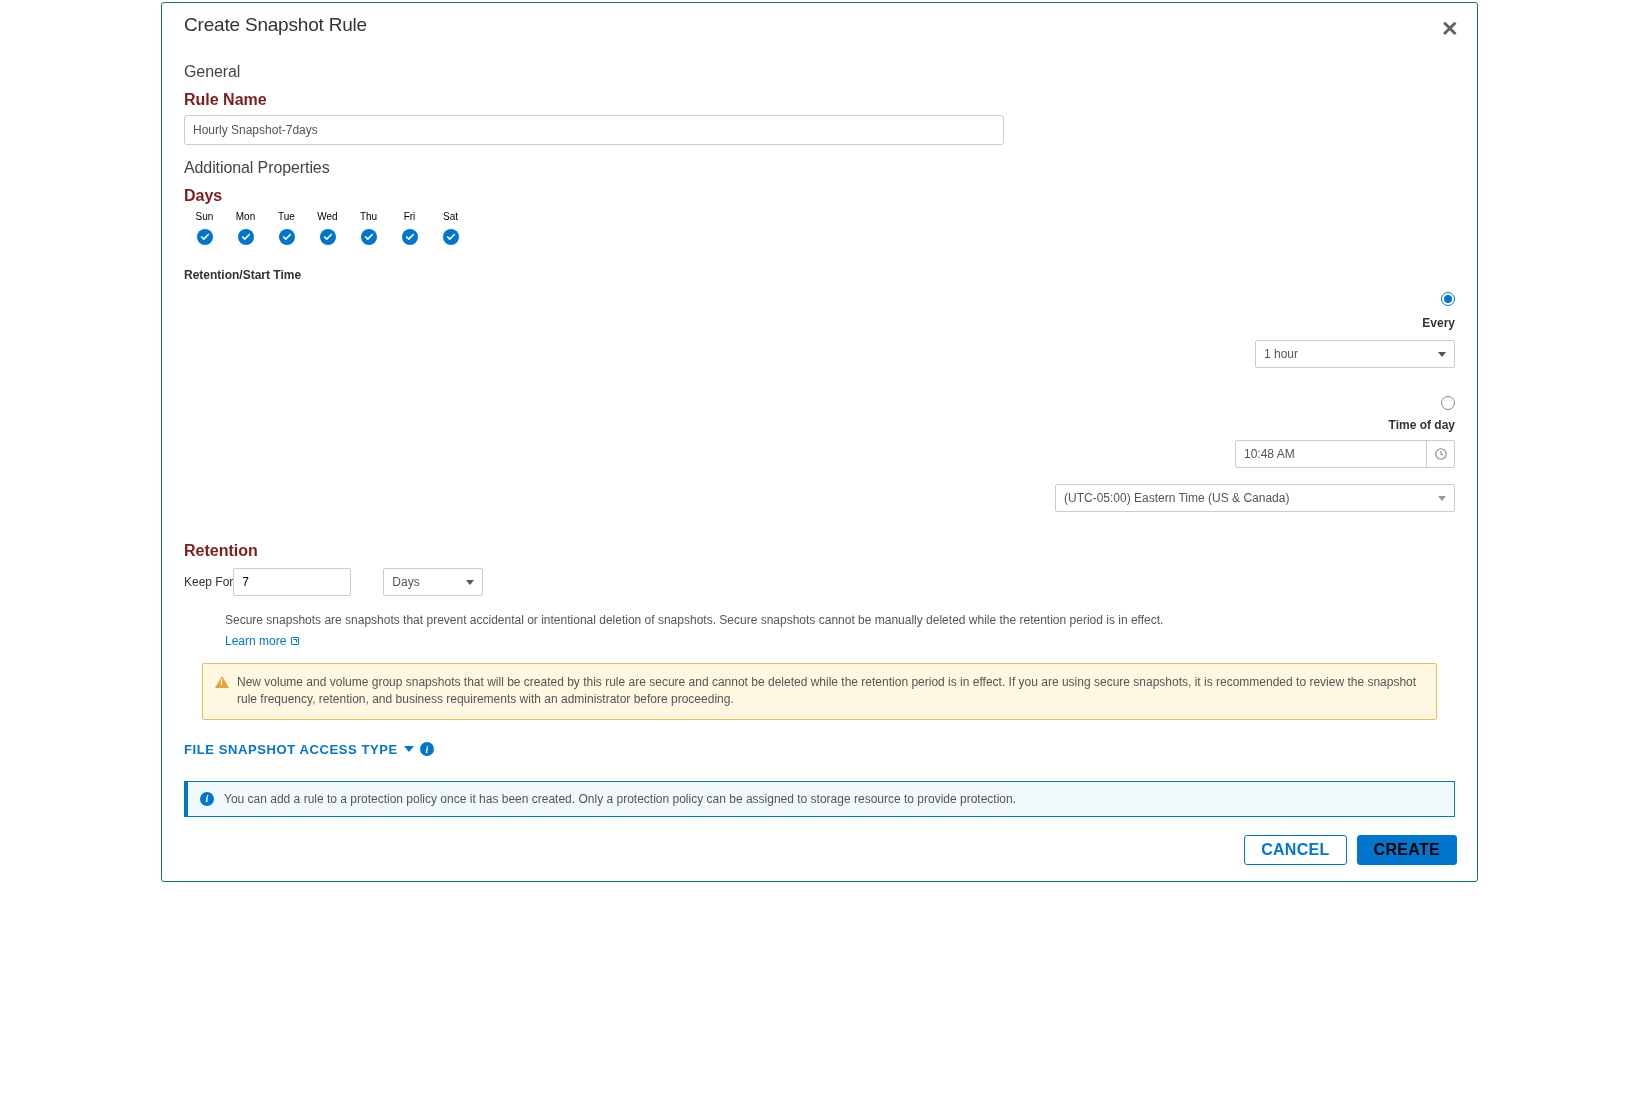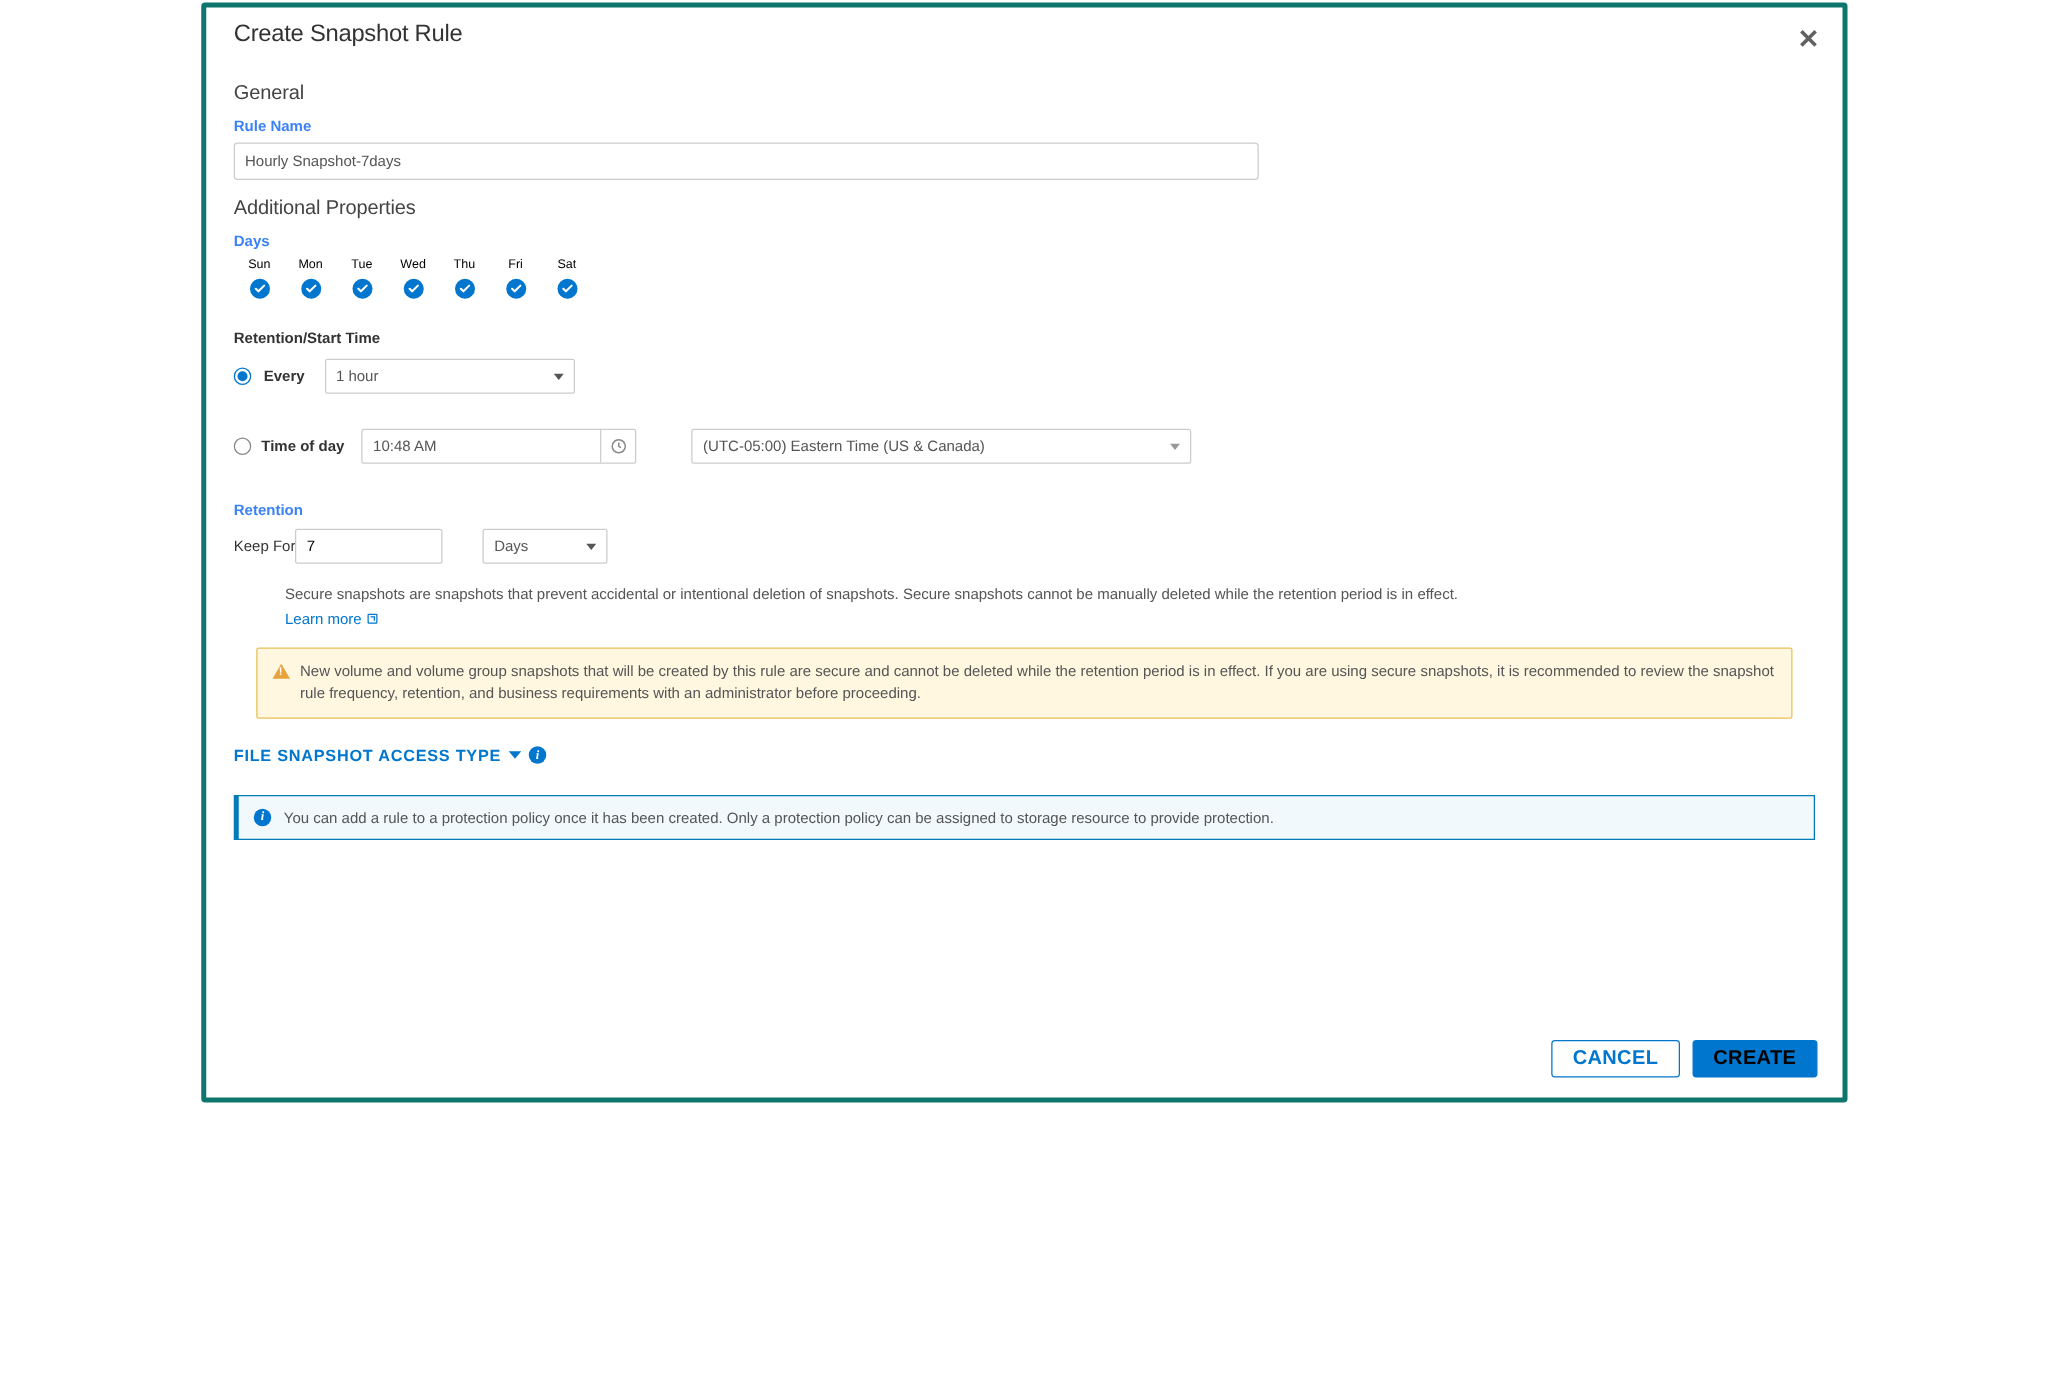--- a/index.html
+++ b/index.html
@@ -6,21 +6,21 @@
   html, body { margin: 0; padding: 0; height: 100%; }
   body {
     font-family: "Helvetica Neue", Helvetica, Arial, sans-serif;
     background: #fff;
     color: #333;
   }
   .modal {
     width: 1317px;
     height: 880px;
     margin: 2px auto;
-    border: 4px solid #0f766e;
+    border: 1px solid #0f766e;
     background: #fff;
     border-radius: 3px;
     display: flex;
     flex-direction: column;
     position: relative;
   }
   .modal-header {
     padding: 11px 22px 0 22px;
     display: flex;
     justify-content: space-between;
@@ -55,23 +55,23 @@
   }
 
   .section-heading {
     font-size: 16px;
     font-weight: 400;
     color: #444;
     margin: 14px 0 10px 0;
     letter-spacing: -0.1px;
   }
   .field-label {
-    font-size: 12px;
+    font-size: 16px;
     font-weight: 600;
-    color: #3b82f6;
+    color: #7f1d1d;
     margin: 4px 0 6px 0;
   }
   .text-input {
     width: 820px;
     height: 30px;
     border: 1px solid #ccc;
     border-radius: 3px;
     padding: 0 8px;
     font-size: 12px;
     color: #555;
@@ -86,21 +86,21 @@
   .day-check {
     width: 16px; height: 16px; border-radius: 50%;
     background: #0076ce; display: inline-flex;
     align-items: center; justify-content: center;
     cursor: pointer; margin-top: 0;
   }
   .day-check svg { width: 10px; height: 10px; fill: #fff; }
 
   .freq-label { font-size: 12px; font-weight: 600; color: #333; margin: 22px 0 10px 0; }
 
-  .row { display: flex; align-items: center; gap: 10px; margin-bottom: 18px; }
+  .row { display: flex; align-items: flex-end; gap: 10px; margin-bottom: 18px; flex-direction: column; }
   .radio {
     width: 14px; height: 14px; border-radius: 50%;
     border: 1px solid #0076ce; position: relative; cursor: pointer;
     flex: 0 0 auto;
   }
   .radio.unchecked { border-color: #888; }
   .radio .dot {
     width: 8px; height: 8px; border-radius: 50%; background: #0076ce;
     position: absolute; top: 2px; left: 2px;
   }

